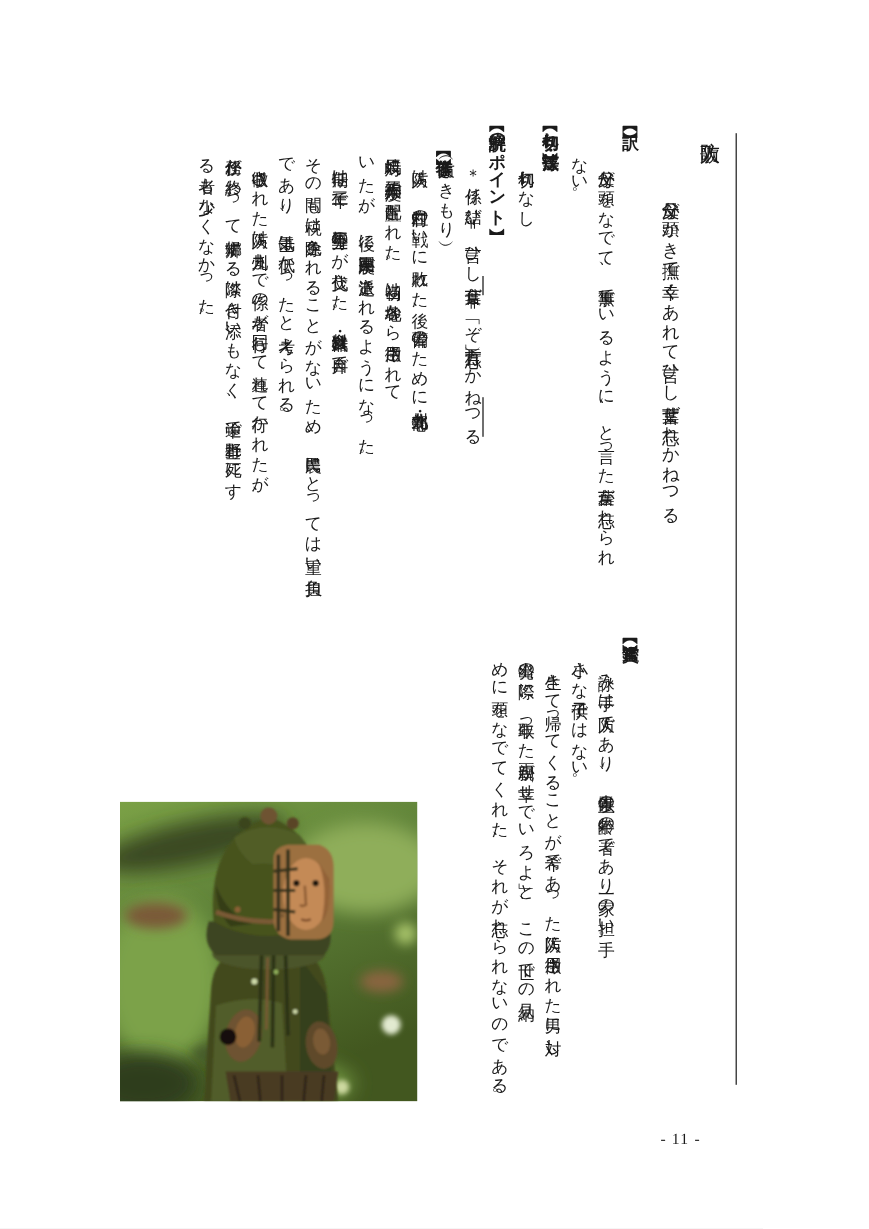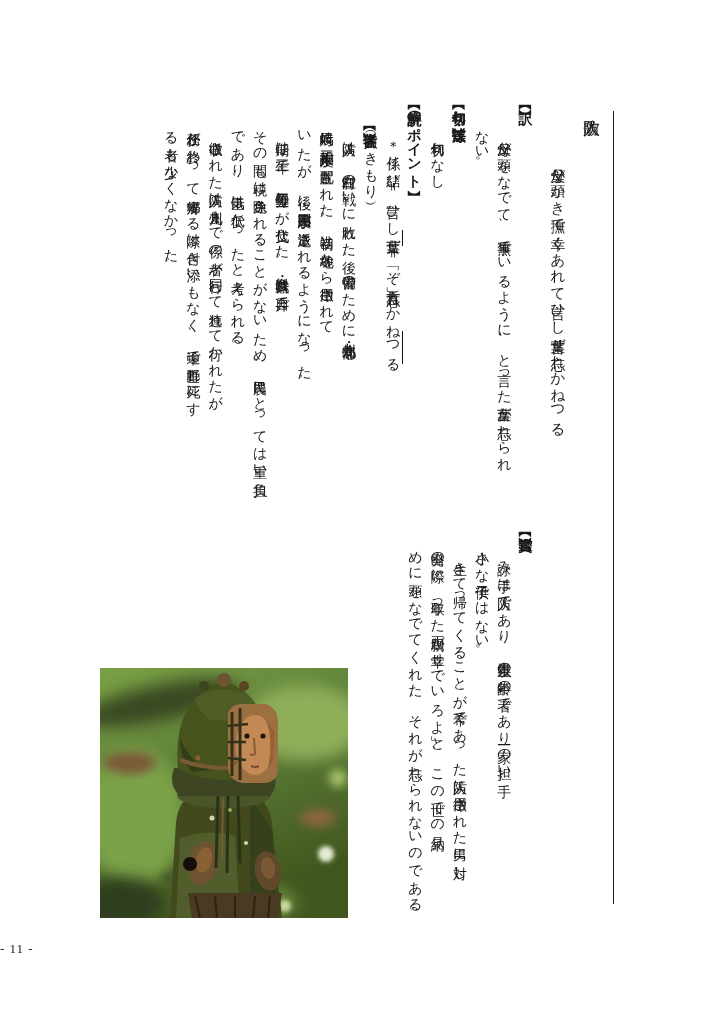--- a/index.html
+++ b/index.html
@@ -60,21 +60,21 @@
     padding-right:1px;
   }
   .photo{
     position:absolute;left:100px;top:668px;
     width:248px;height:250px;
     overflow:hidden;
   }
   .photo svg{display:block;}
   .page-number{
     position:absolute;left:0;top:941px;width:584px;
-    text-align:left;
+    text-align:right;
     font-size:13px;letter-spacing:1px;
   }
 </style>
 </head>
 <body>
 
 <div class="page">
 
   <div class="rule"></div>
 

